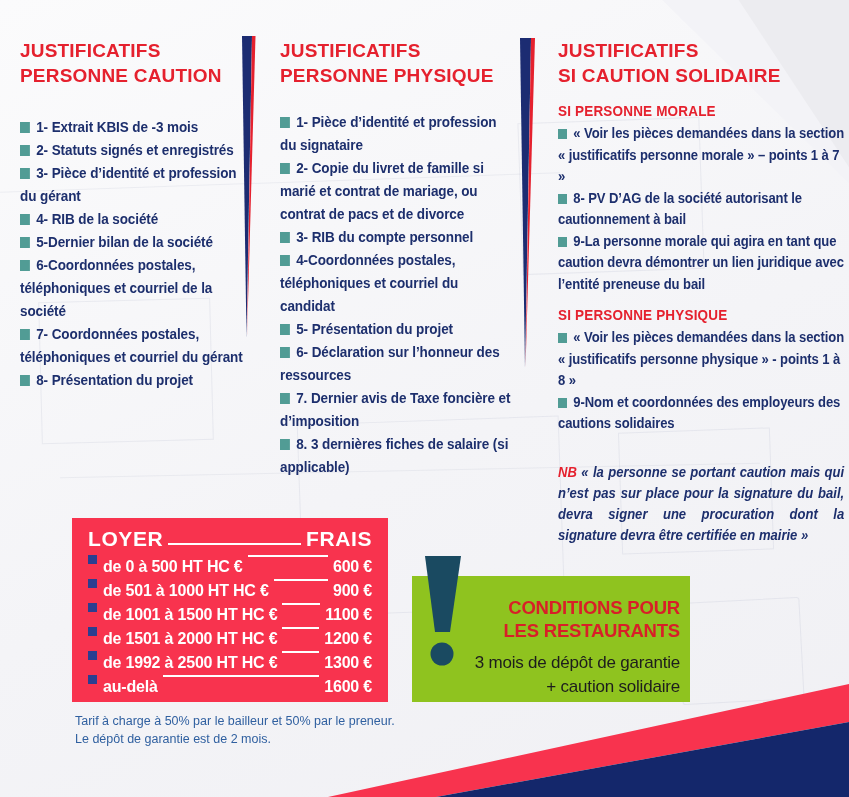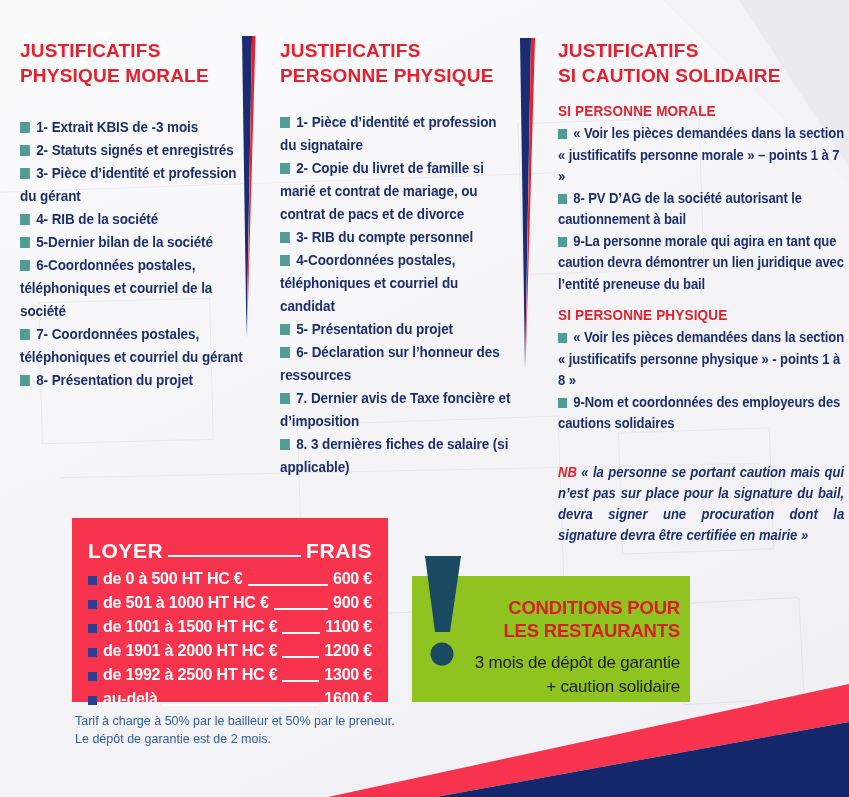--- a/index.html
+++ b/index.html
@@ -34,22 +34,22 @@
   .subhead.first { margin-top:14px; }
   .nb { margin-top:27px; color:#1d2f6d; font-size:14.5px; line-height:21px;
     font-weight:bold; font-style:italic; text-align:justify; }
   .nb .nb-label { color:#e5212e; }
   
   .frais-title { position:absolute; left:75px; top:494px; color:#1d2f6d;
     font-size:20px; font-weight:bold;margin-top:40px; }
   .frais-box { position:absolute; left:72px; top:518px; width:316px; height:184px;
     background:#f8334e; box-sizing:border-box; padding:9px 16px 6px 16px; color:#fff; }
   .t-head { display:flex; align-items:flex-end; font-size:21px; font-weight:bold;
-    letter-spacing:0.6px; margin-bottom:4px;margin-top:12px; }
-  .t-row { display:flex; align-items:flex-end; font-size:16px; font-weight:bold;
+    letter-spacing:0.6px; margin-bottom:4px; }
+  .t-row { display:flex; align-items:flex-start; font-size:16px; font-weight:bold;
     line-height:24px; letter-spacing:-0.2px; }
   .t-bullet { width:9px; height:9px; background:#2c3e90; margin:0 6px 6px 0;
     flex:0 0 auto; }
   .t-lead { flex:1 1 auto; border-bottom:2px solid #fff; margin:0 5px 5px 5px;
     min-width:12px; }
   .t-head .t-lead { margin-bottom:6px; }
   .t-label,.t-value { white-space:nowrap; }
   .footnotes { position:absolute; left:75px; top:712px; color:#3060a0;
     font-size:12.5px; line-height:18px; }
   
@@ -75,21 +75,21 @@
   <div class="tex bp" style="left:40px;top:300px;width:170px;height:140px;transform:rotate(-1.5deg);"></div>
   <div class="tex bp" style="left:300px;top:420px;width:260px;height:190px;transform:rotate(-2deg);"></div>
   <div class="tex bp" style="left:620px;top:430px;width:150px;height:120px;transform:rotate(-2deg);"></div>
   <div class="tex bp" style="left:680px;top:600px;width:120px;height:100px;transform:rotate(-3deg);border-radius:3px;"></div>
   <div class="tex bpl" style="left:60px;top:470px;width:700px;height:1px;transform:rotate(-1.2deg);"></div>
   <div class="tex bp" style="left:520px;top:120px;width:180px;height:150px;transform:rotate(-2deg);"></div>
 
   <div class="col c12" style="left:20px;top:38px;width:248px;">
     <h2 class="col-title">
       <span>JUSTIFICATIFS</span><br>
-      <span>PHYSIQUE MORALE</span>
+      <span>PERSONNE CAUTION</span>
     </h2>
     <div class="cond" style="margin-top:27px;">
       <div class="items">
 
           <div class="item"><span class="bullet"></span><span>1- Extrait KBIS de -3 mois</span></div>
 
           <div class="item"><span class="bullet"></span><span>2- Statuts signés et enregistrés</span></div>
 
           <div class="item"><span class="bullet"></span><span>3- Pièce d’identité et profession du gérant</span></div>
 
@@ -198,21 +198,21 @@
 
         <div class="t-row">
           <span class="t-bullet"></span>
           <span class="t-label">de 1001 à 1500 HT HC €</span>
           <span class="t-lead"></span>
           <span class="t-value">1100 €</span>
         </div>
 
         <div class="t-row">
           <span class="t-bullet"></span>
-          <span class="t-label">de 1901 à 2000 HT HC €</span>
+          <span class="t-label">de 1501 à 2000 HT HC €</span>
           <span class="t-lead"></span>
           <span class="t-value">1200 €</span>
         </div>
 
         <div class="t-row">
           <span class="t-bullet"></span>
           <span class="t-label">de 1992 à 2500 HT HC €</span>
           <span class="t-lead"></span>
           <span class="t-value">1300 €</span>
         </div>

